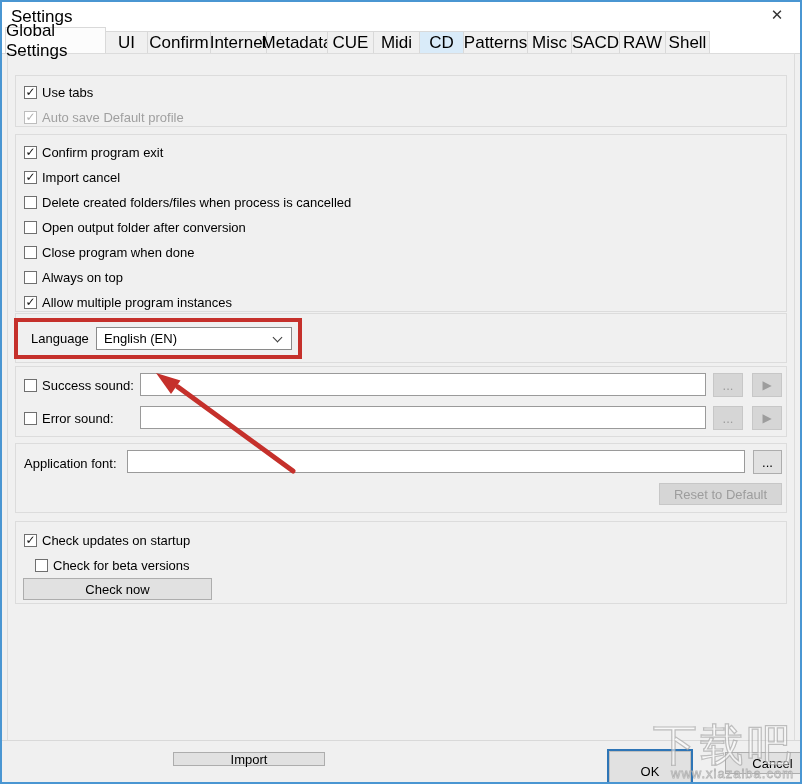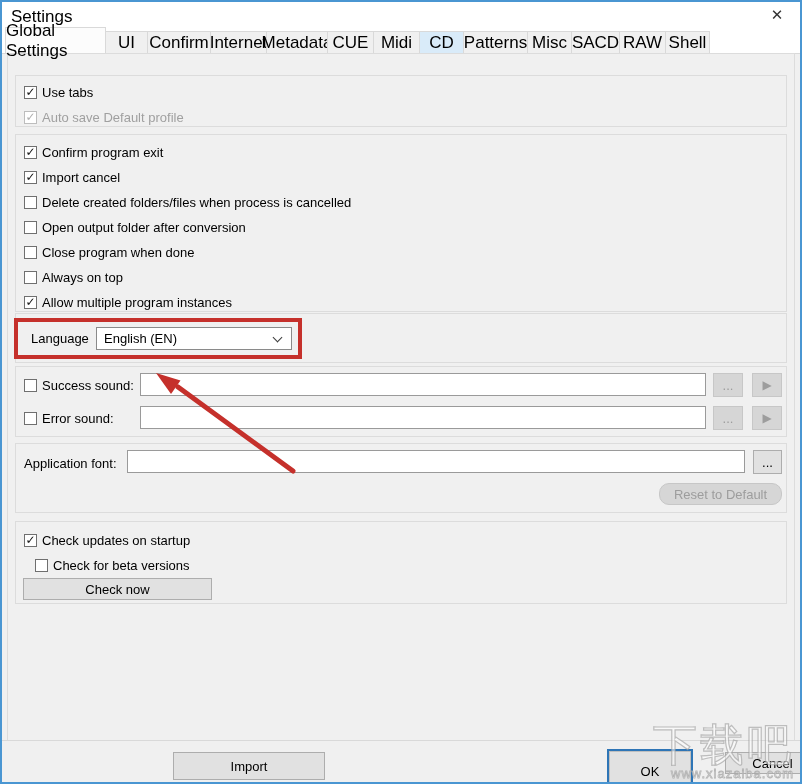--- a/index.html
+++ b/index.html
@@ -85,29 +85,29 @@
   #grp-sounds .tb2 { left:124px; top:39px; width:566px; }
   .dots1 { left:697px; top:6px;  width:30px; height:24px; }
   .play1 { left:736px; top:6px;  width:30px; height:24px; }
   .dots2 { left:697px; top:39px; width:30px; height:24px; }
   .play2 { left:736px; top:39px; width:30px; height:24px; }
 
   
   #grp-font .flabel { position:absolute; left:8px; top:12px; }
   #grp-font .tbf { left:111px; top:6px; width:618px; }
   .dotsf { left:737px; top:6px; width:29px; height:24px; }
-  .resetbtn { left:643px; top:39px; width:123px; height:22px;border-radius:10px; }
+  .resetbtn { left:643px; top:39px; width:123px; height:22px; }
 
   
   .checknow { position:absolute; left:7px; top:56px; width:189px; height:22px; }
 
   
   .footer-sep { position:absolute; left:0; right:0; top:738px; height:1px; background:#d9d9d9; }
   .btn-export { left:9px;  top:750px; width:152px; height:22px; }
-  .btn-import { left:171px; top:750px; width:152px; height:28px; }
+  .btn-import { left:171px; top:750px; width:152px; height:14px; }
   .ok-ring { position:absolute; left:605px; top:747px; width:86px; height:44px;
     border:2px solid #2e75b6; background:#e9e9e9; }
   .ok-ring .btn { width:100%; height:100%; border:1px solid #bfbfbf; }
   .btn-cancel { left:700px; top:750px; width:95px; height:22px;margin-left:23px; }
 
   
   .anno-rect { position:absolute; left:12px; top:316px; width:288px; height:41px;
     border:4px solid #c5302b; z-index:40; pointer-events:none; }
   .anno-svg { position:absolute; left:0; top:0; width:802px; height:784px; z-index:41; pointer-events:none; }
 

